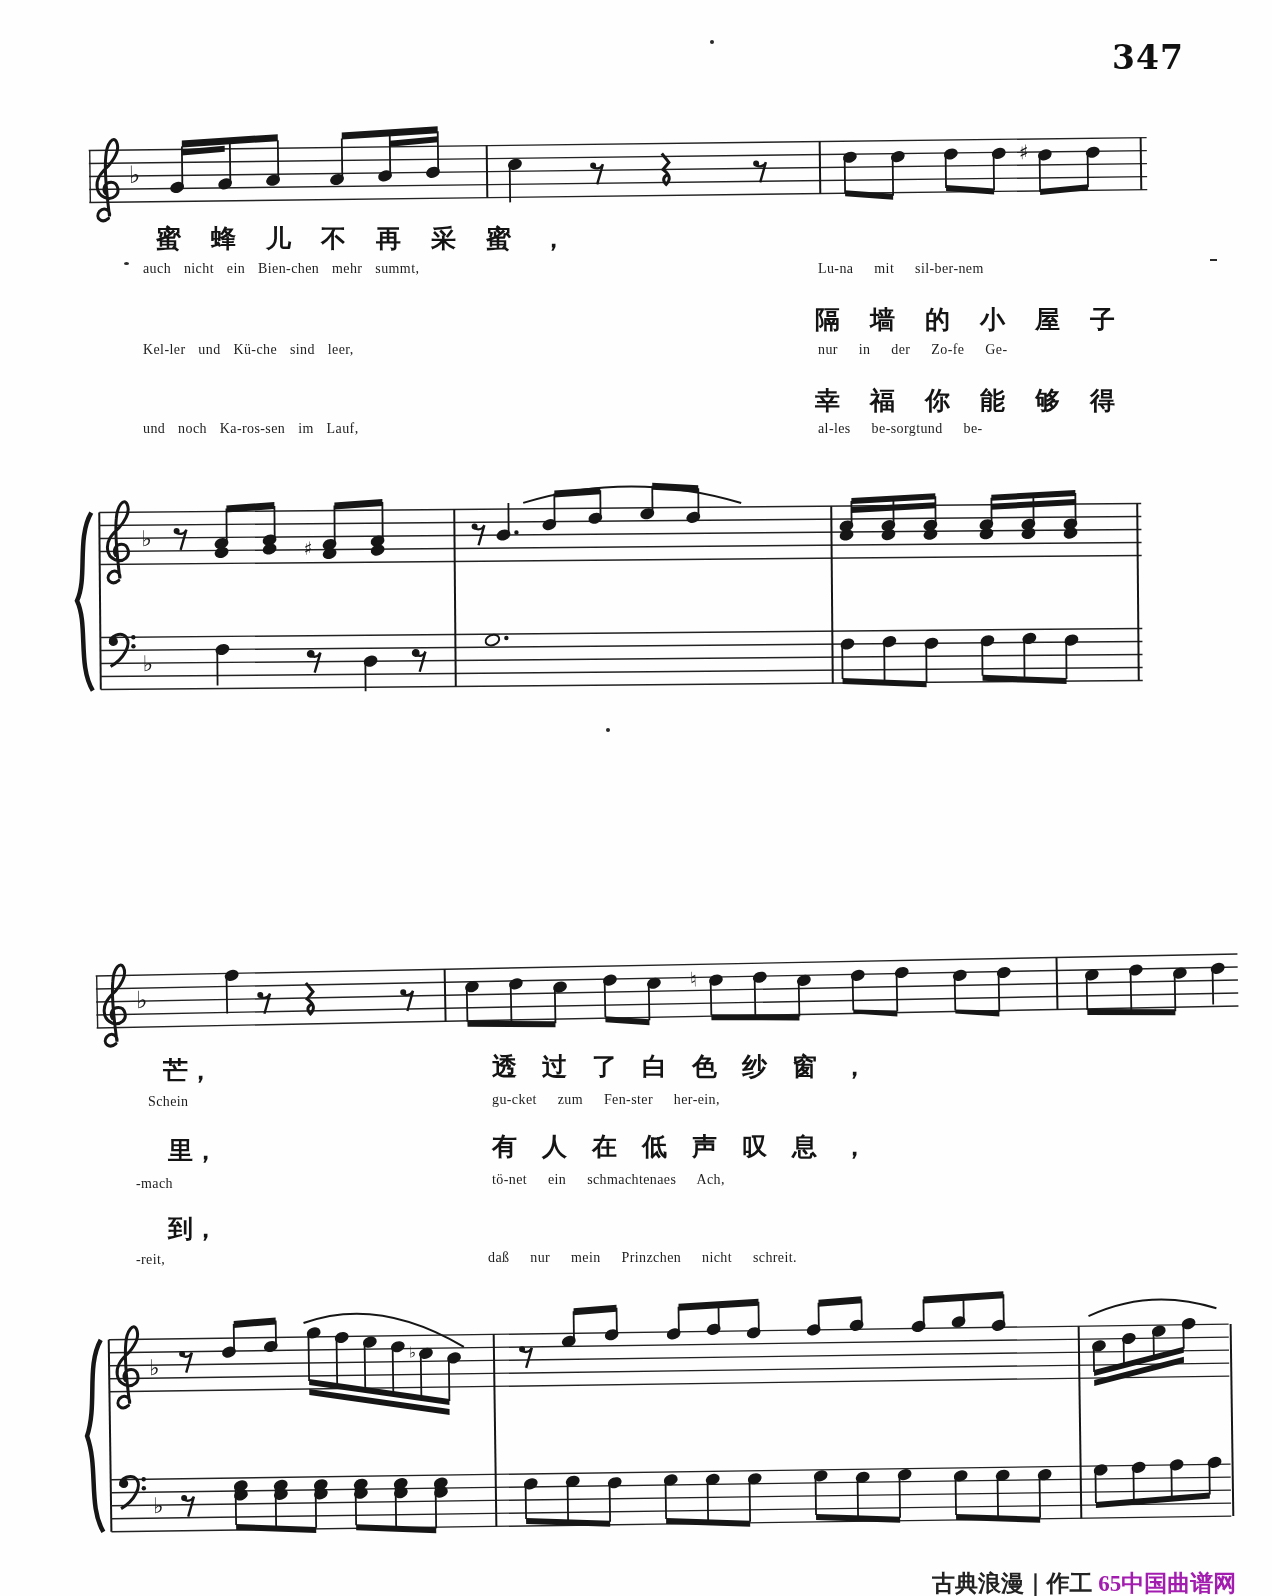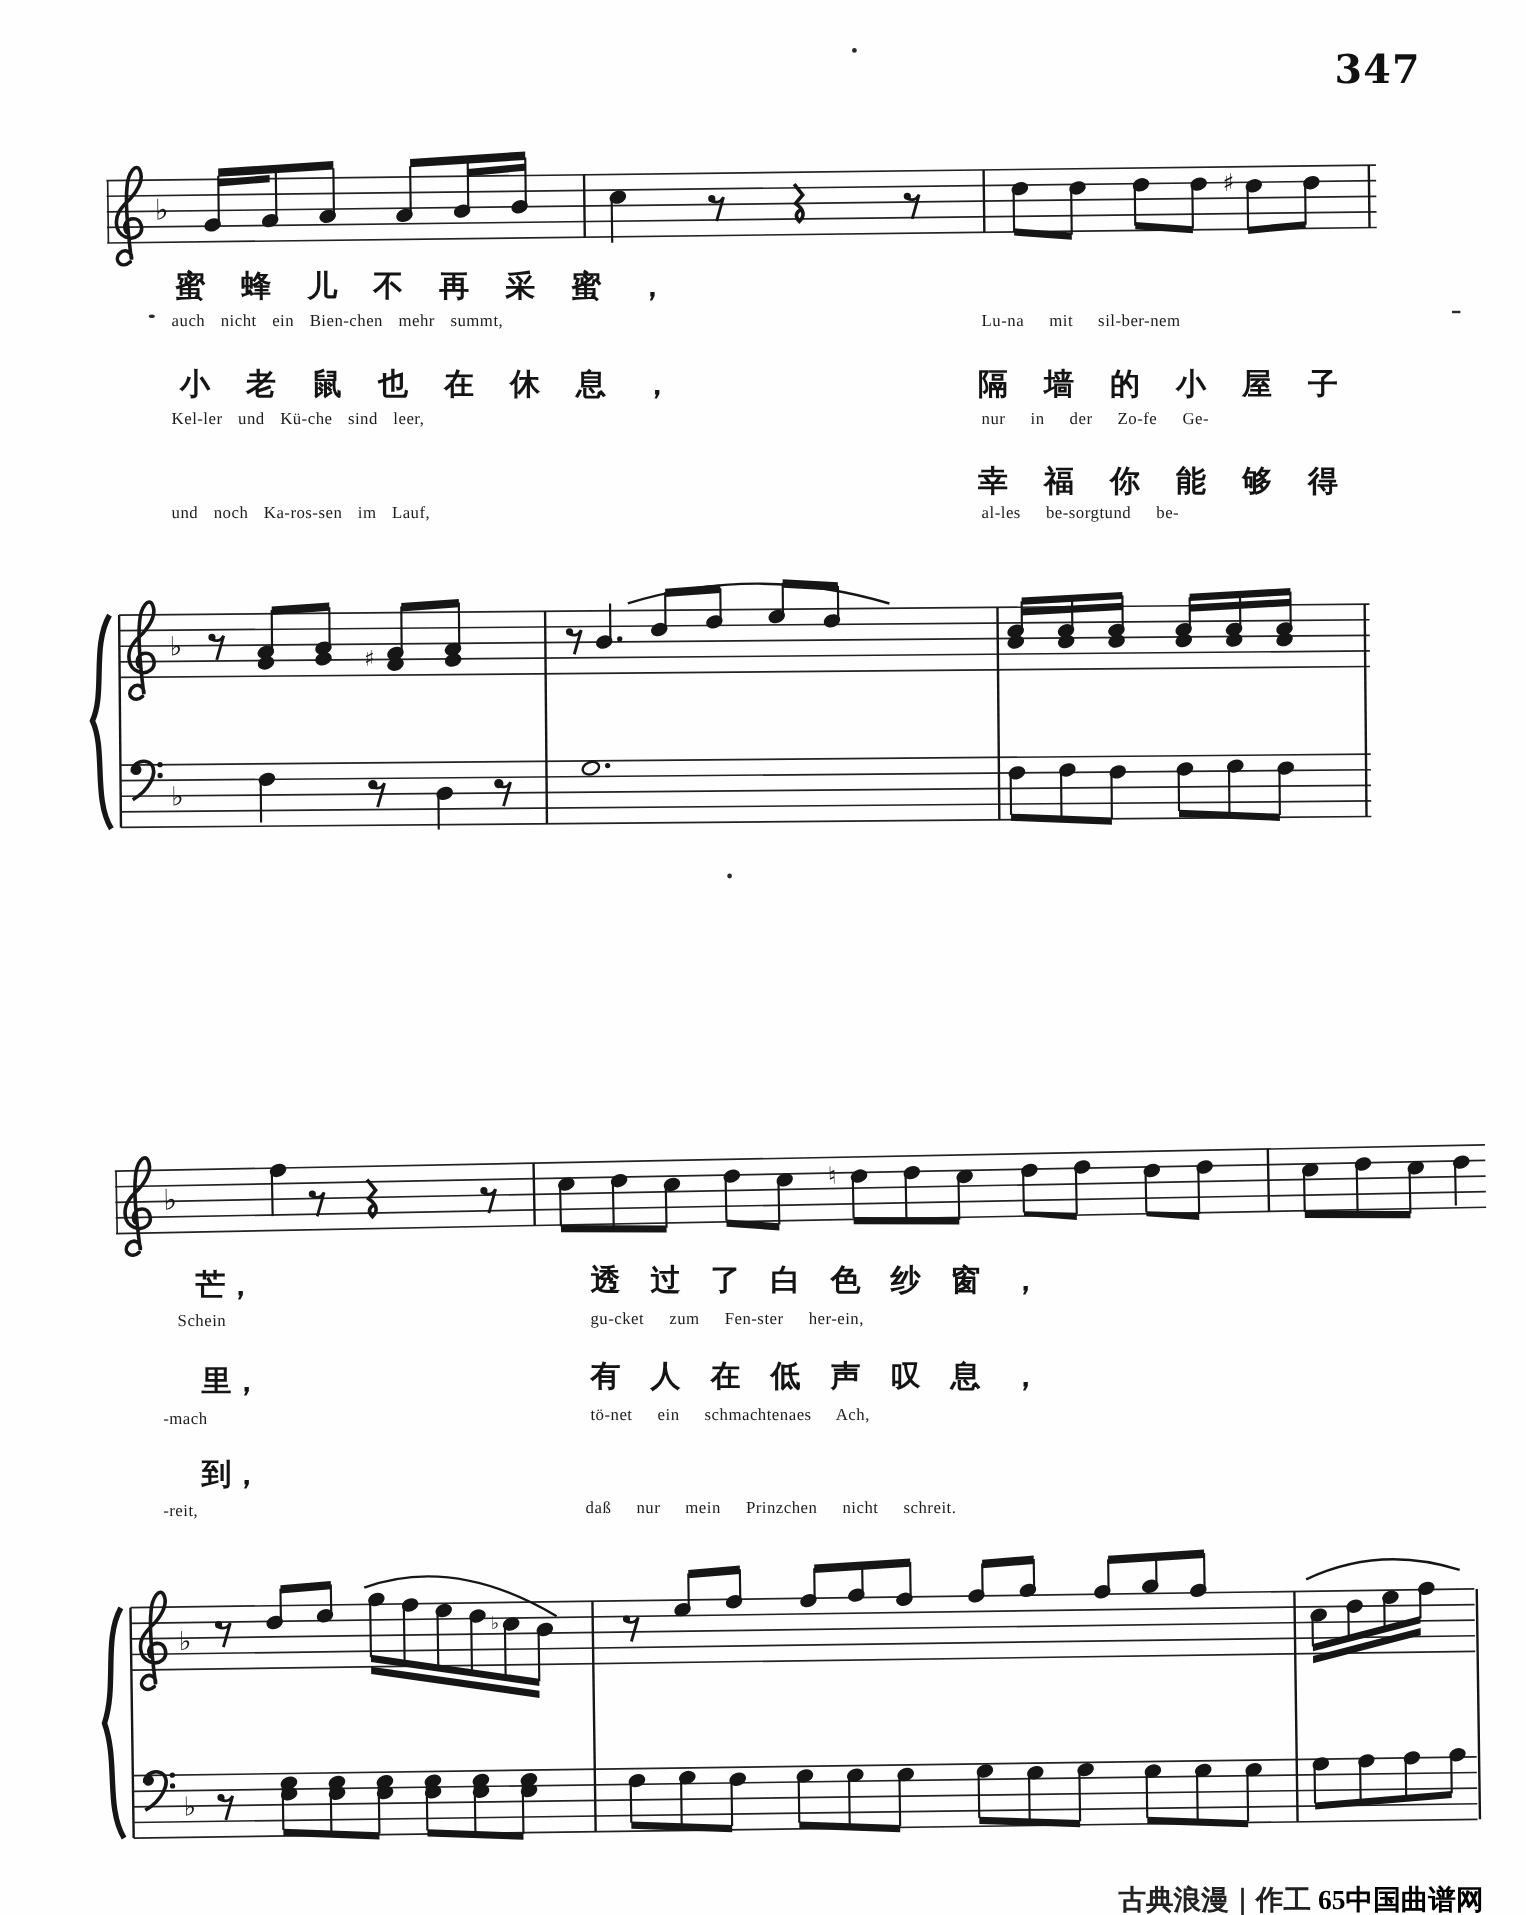--- a/index.html
+++ b/index.html
@@ -10,21 +10,21 @@
   }
   #page{position:absolute;inset:0;background:#fefefe}
   .abs{position:absolute;white-space:nowrap}
   .pageno{font-family:"DejaVu Serif", serif;font-weight:bold;font-size:33px;letter-spacing:1px;color:#111}
   .cn{font-size:25px;font-weight:600;color:#141414}
   .ls30{letter-spacing:30px}
   .ls25{letter-spacing:25px}
   .de{font-size:14px;color:#1c1c1c;word-spacing:9px;letter-spacing:.4px}
   .wide{word-spacing:17px}
   .footer{font-size:23px;font-weight:bold;color:#222}
-  .footer .red{color:#000000}
+  .footer .red{color:#a21caf}
   .fleck{position:absolute;background:#2a2a2a;border-radius:50%}
   svg{position:absolute;overflow:visible}
   .rotA{transform:rotate(-0.7deg)}
   .rotB{transform:rotate(-0.5deg)}
   .rotC{transform:rotate(-1.1deg)}
   .rotD{transform:rotate(-0.8deg)}
   .stave line{stroke:#222;stroke-width:1.4}
   .ink{stroke:#161616;fill:#161616}
 </style>
 </head>
@@ -124,23 +124,22 @@
     <g class="ink" stroke-width="1.8">
       <use href="#nh" transform="translate(960,42)"></use>
         <use href="#nh" transform="translate(1008,40)"></use>
       <line x1="954.8" y1="42" x2="954.8" y2="79"></line>
         <line x1="1002.8" y1="40" x2="1002.8" y2="75"></line>
       <polygon points="954.8,76 1002.8,72 1002.8,78 954.8,82" stroke="none"></polygon>
     </g>
     <line x1="1056" y1="26" x2="1056" y2="78" class="ink" stroke-width="2"></line>
   </svg>
 
-  <div class="abs cn ls30" style="left:146px;top:222px">蜜蜂儿不再采蜜，</div>
+  <div class="abs cn ls30" style="left:156px;top:222px">蜜蜂儿不再采蜜，</div>
   <div class="abs de" style="left:143px;top:261px">auch nicht ein Bien-chen mehr summt,</div>
-  <div class="abs cn ls30" style="left:150px;top:303px">小老鼠也在休息，</div>
   <div class="abs de" style="left:143px;top:342px">Kel-ler und Kü-che sind leer,</div>
   <div class="abs de" style="left:143px;top:421px">und noch Ka-ros-sen im Lauf,</div>
 
   <div class="abs de wide" style="left:818px;top:261px">Lu-na mit sil-ber-nem</div>
   <div class="abs cn ls30" style="left:815px;top:303px">隔墙的小屋子</div>
   <div class="abs de wide" style="left:818px;top:342px">nur in der Zo-fe Ge-</div>
   <div class="abs cn ls30" style="left:815px;top:384px">幸福你能够得</div>
   <div class="abs de wide" style="left:818px;top:421px">al-les be-sorgtund be-</div>
 
   <svg class="rotB" style="left:72px;top:478px" width="1095" height="235" viewBox="0 0 1095 235">

